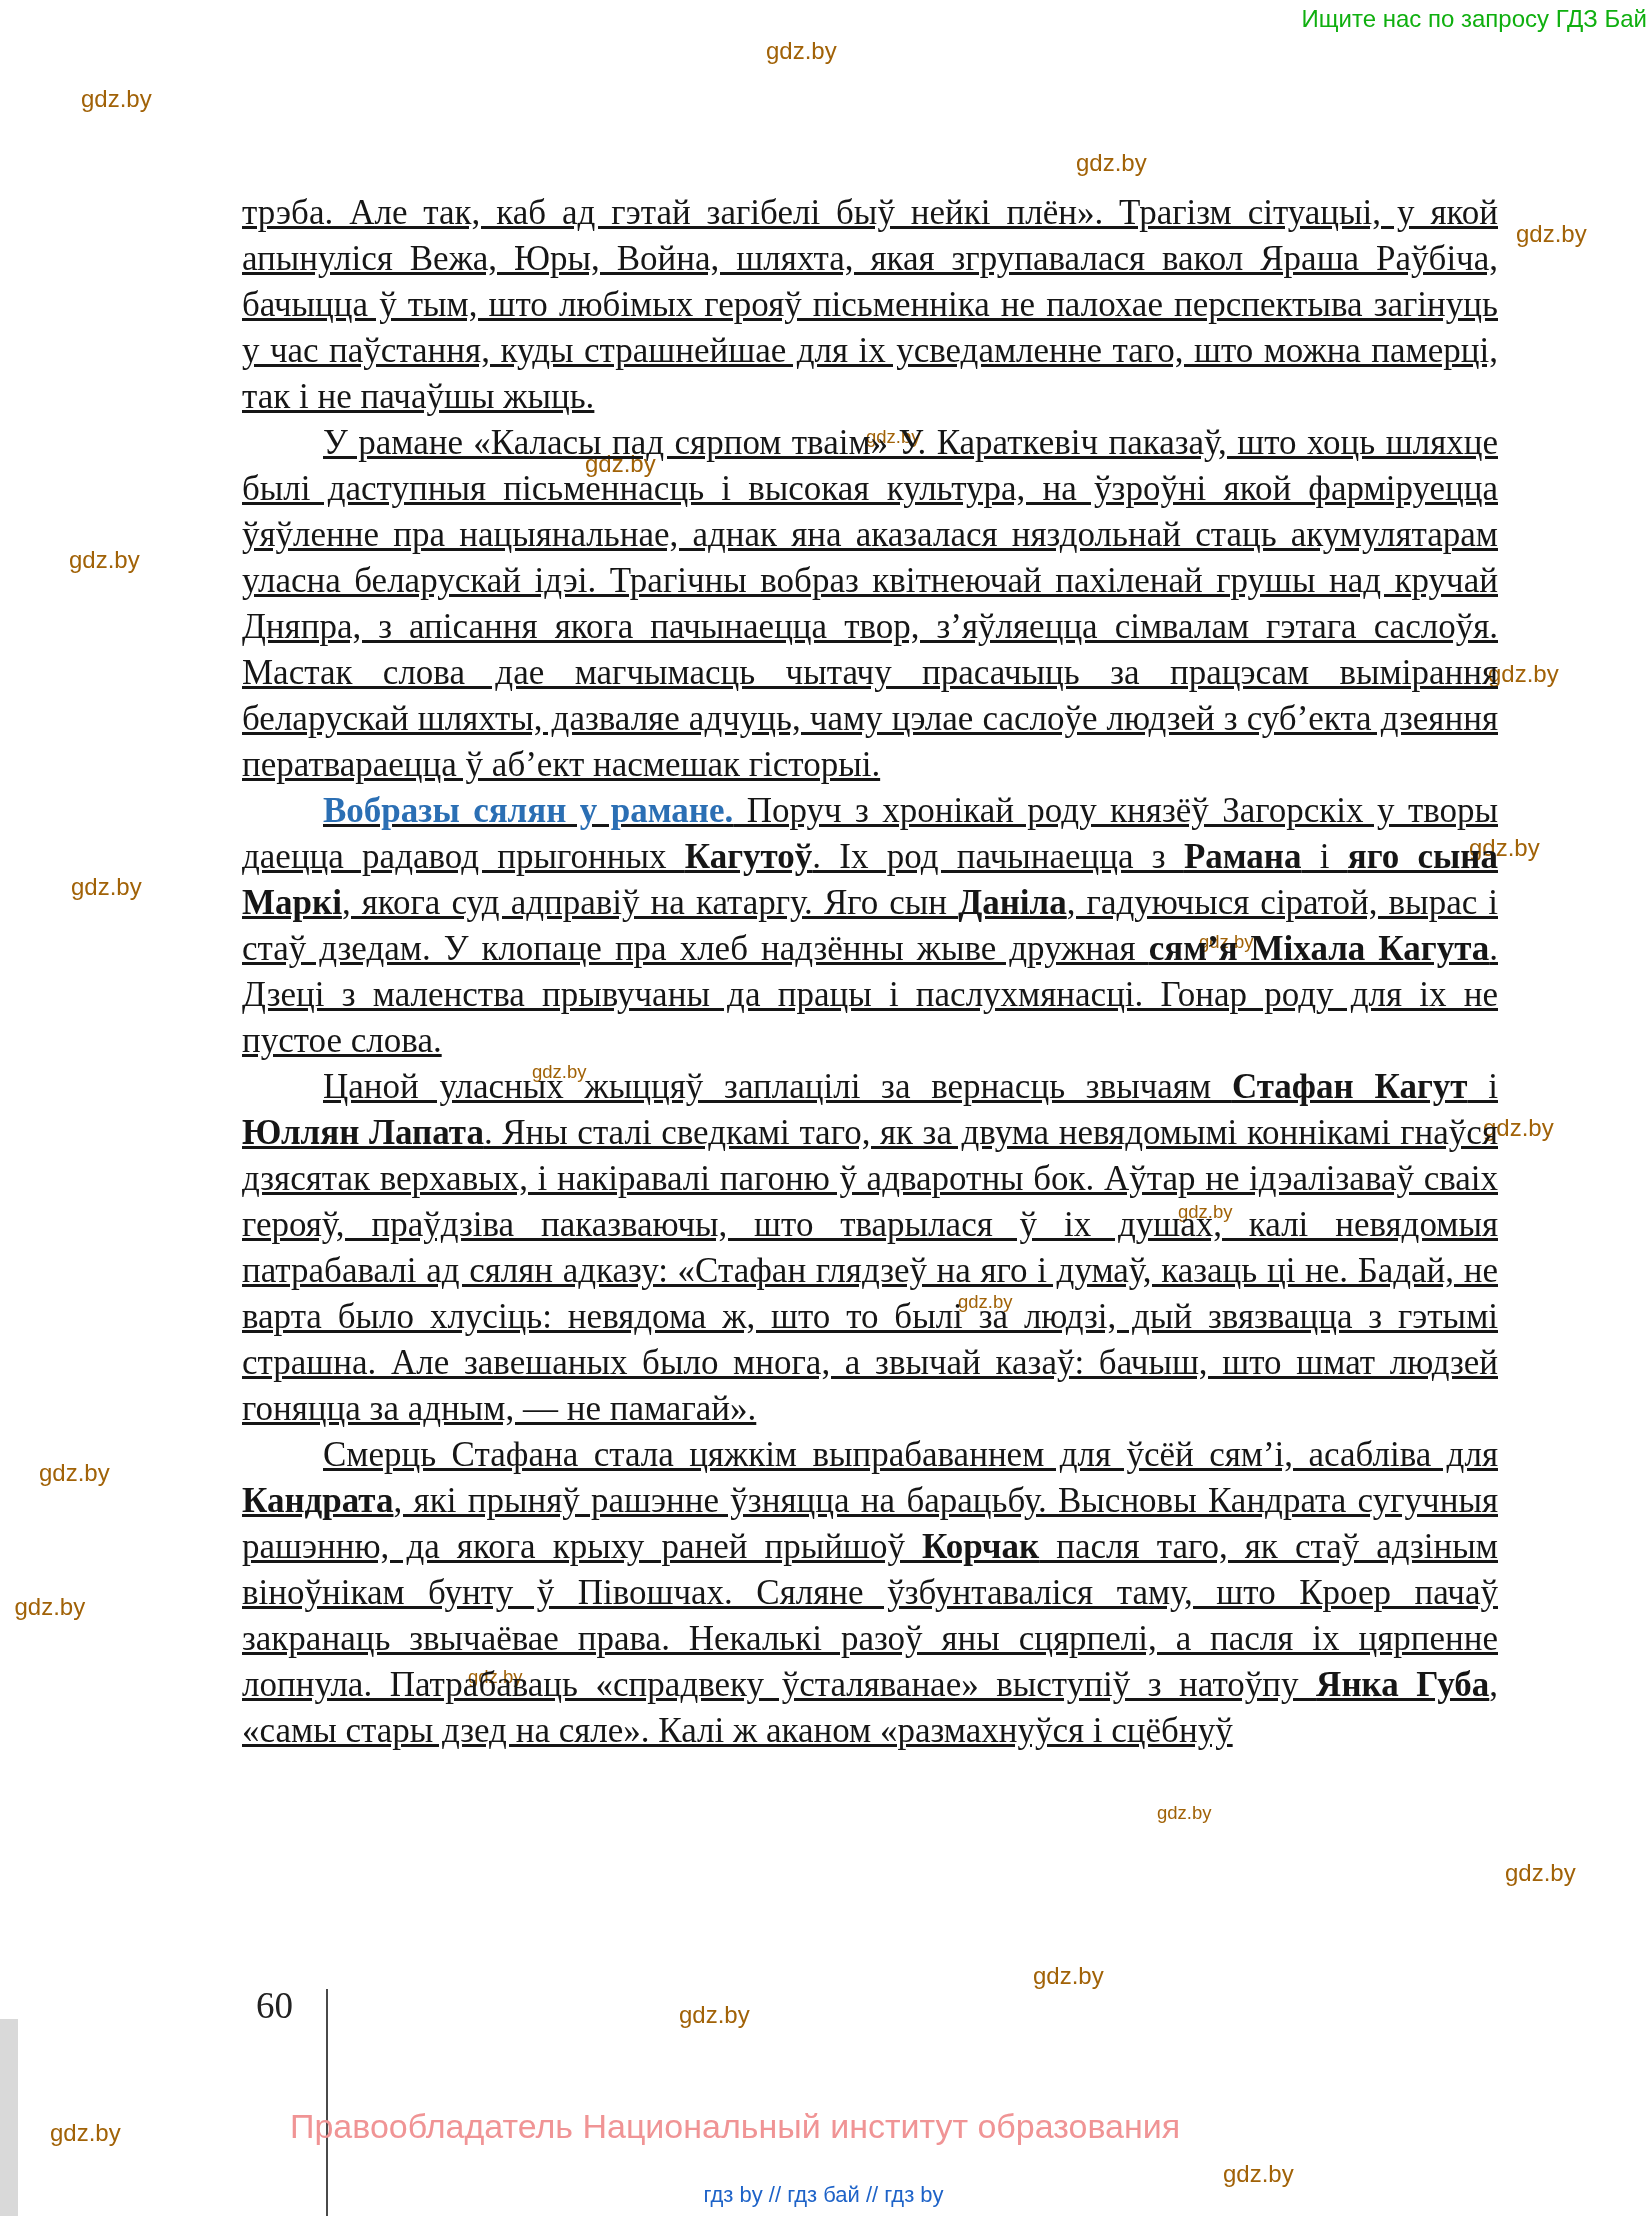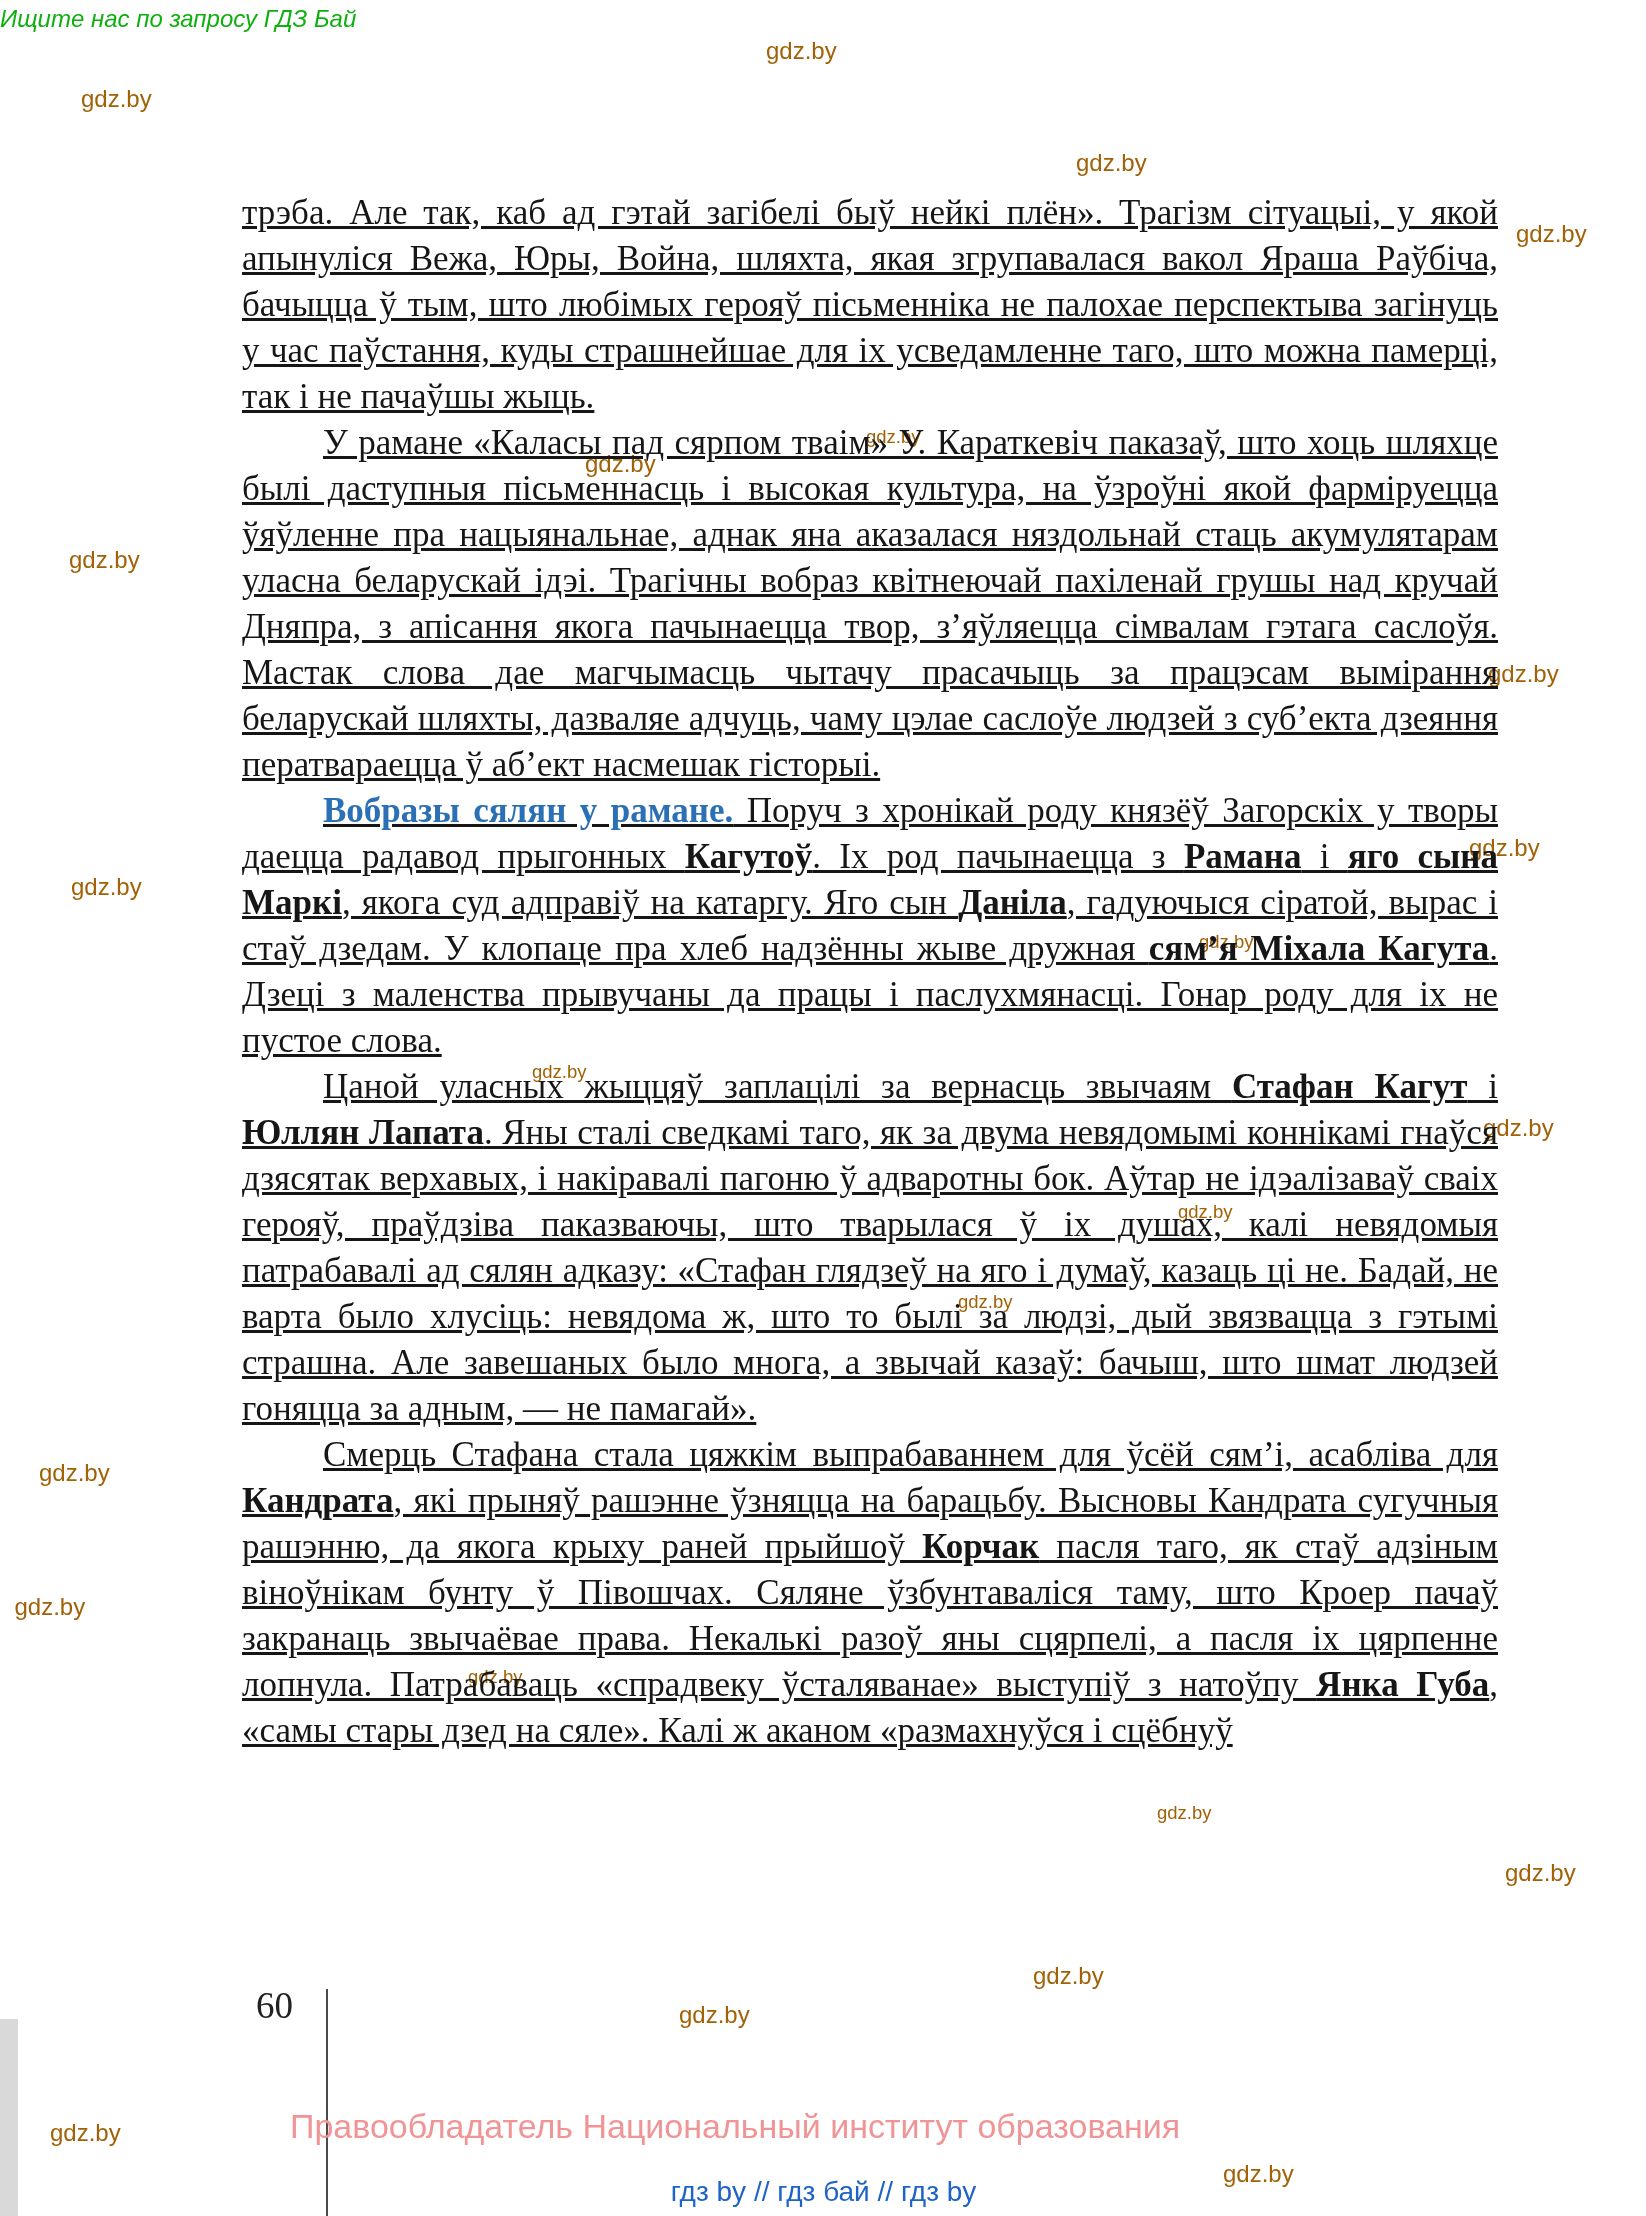--- a/index.html
+++ b/index.html
@@ -9,25 +9,24 @@
     width: 1647px;
     height: 2216px;
     background: #ffffff;
     overflow: hidden;
     font-family: "Liberation Serif", serif;
     color: var(--text, #161616);
   }
   .promo-top {
     position: absolute;
     top: 4.8px; left: 0; width: 100%;
-    text-align: left;
+    text-align: right;
     font-family: "Liberation Sans", sans-serif;
     font-size: 24px;
     color: var(--promo-green, #0faf0f);
-    font-style: italic;
   }
   .wm {
     position: absolute;
     font-family: "Liberation Sans", sans-serif;
     color: #a16207;
     white-space: nowrap;
   }
   .body-text {
     position: absolute;
     left: 242px; top: 190px; width: 1256px;
@@ -64,21 +63,21 @@
     font-family: "Liberation Sans", sans-serif;
     font-size: 34px;
     color: var(--copyright-pink, #f09495);
     white-space: nowrap;
   }
   .footer-links {
     position: absolute;
     left: 0; bottom: 8px; width: 100%;
     text-align: center;
     font-family: "Liberation Sans", sans-serif;
-    font-size: 28px;
+    font-size: 22px;
     color: var(--links-blue, #1e63c8);
     text-decoration: none;
   }
 </style>
 </head>
 <body>
 
 <div class="page">
 
   <div class="promo-top">Ищите нас по запросу ГДЗ Бай</div>

